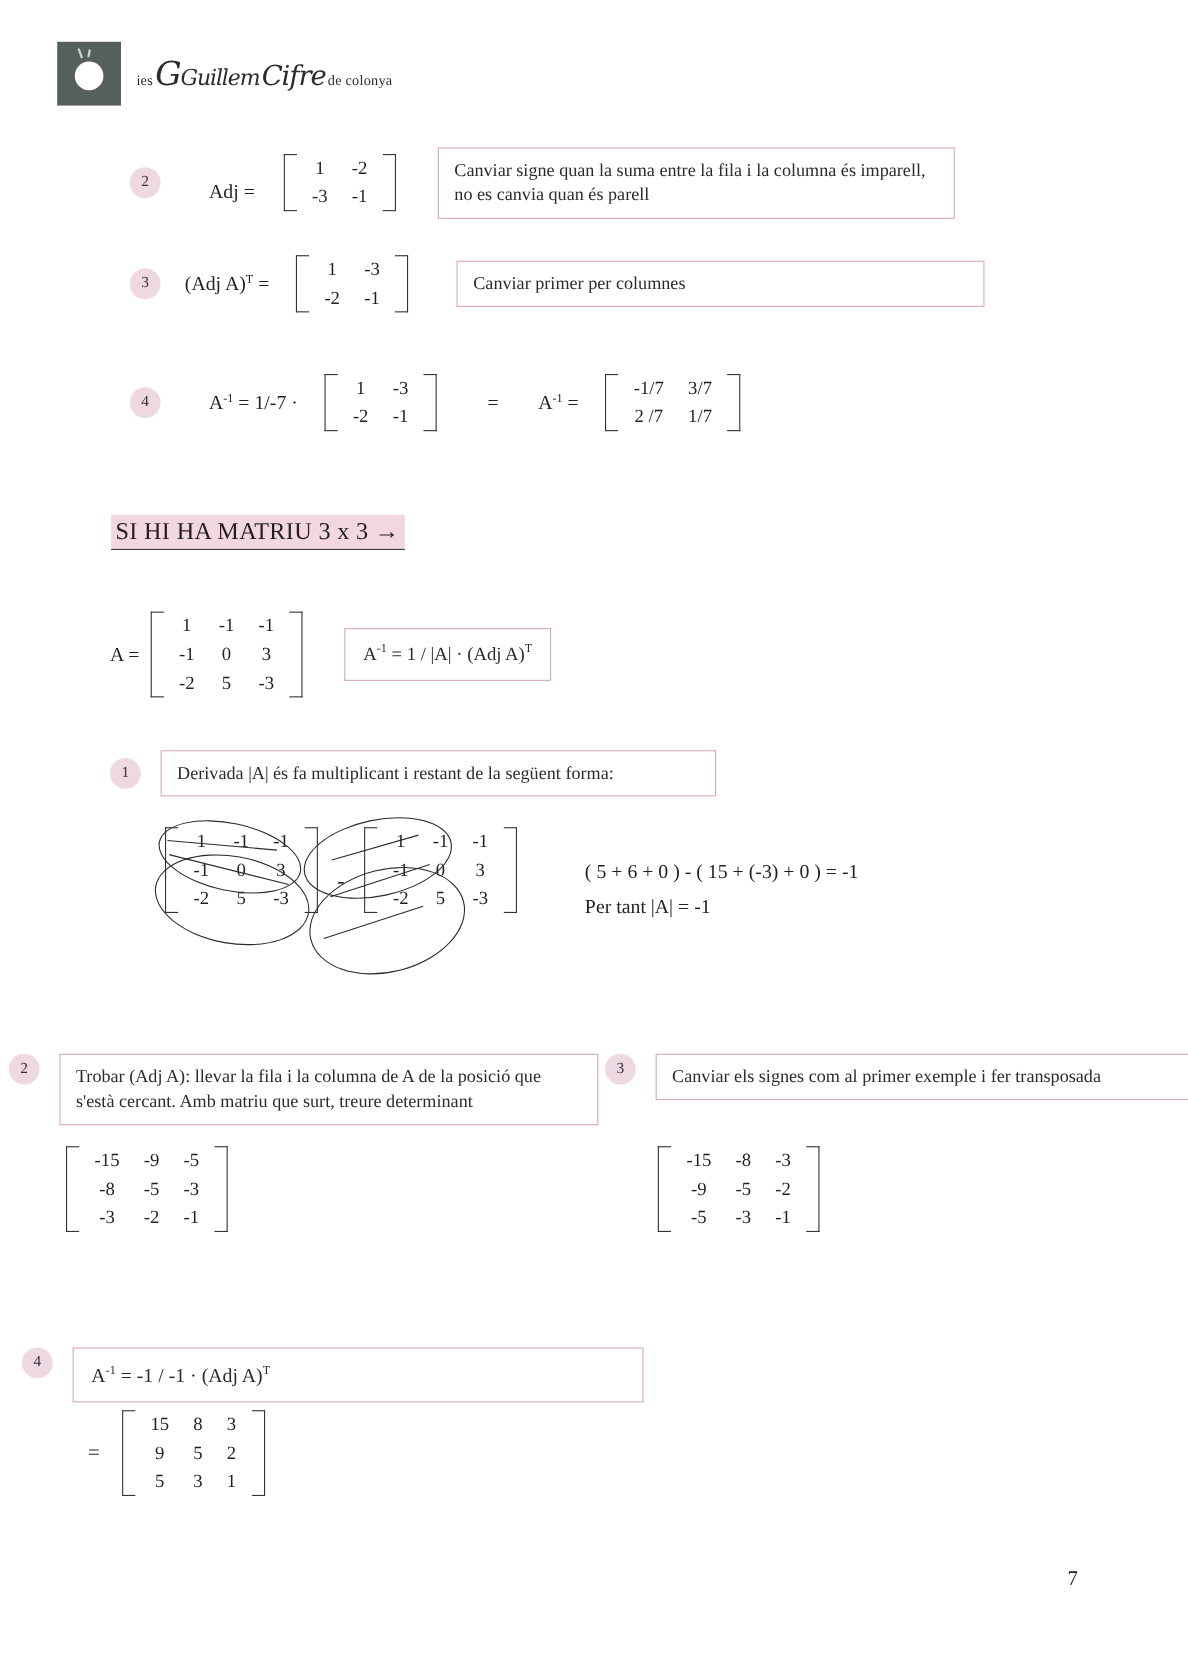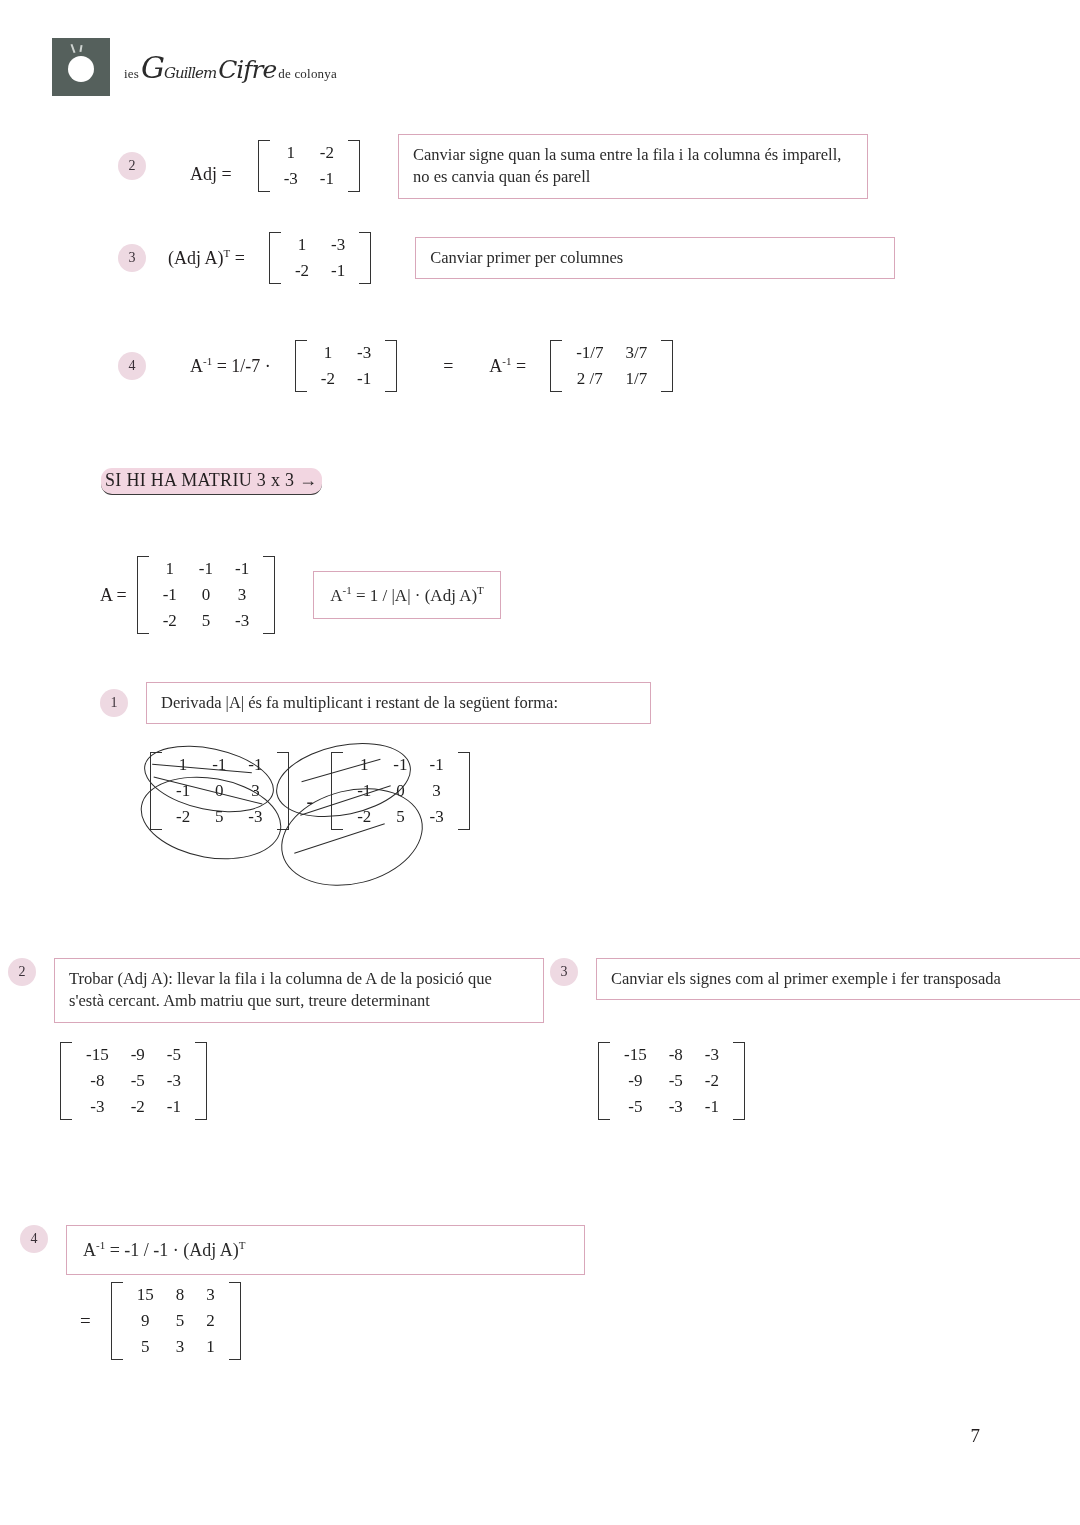--- a/index.html
+++ b/index.html
@@ -131,26 +131,25 @@
 
   #blk-step3 { position: absolute; top: 232px; left: 118px; display: flex; align-items: center; gap: 14px; }
   #blk-step3 .callout { width: 450px; margin-left: 20px; }
 
   #blk-step4 { position: absolute; top: 340px; left: 118px; display: flex; align-items: center; gap: 14px; }
 
   #section-title {
     position: absolute;
     top: 468px;
     left: 101px;
-    font-size: 18px;
+    font-size: 22px;
     background: #f2d6e1;
     padding: 2px 5px 3px 4px;
     border-bottom: 1.5px solid #3b3b3b;
     letter-spacing: .3px;
-    border-radius: 11px;
   }
 
   #blk-A { position: absolute; top: 556px; left: 100px; display: flex; align-items: center; }
   #blk-A .callout { margin-left: 28px; font-size: 17px; padding: 11px 16px; }
 
   #blk-d1 { position: absolute; top: 682px; left: 100px; display: flex; align-items: center; gap: 18px; }
   #blk-d1 .callout { width: 475px; }
 
   #blk-sarrus { position: absolute; top: 752px; left: 140px; display: flex; align-items: flex-start; }
   #blk-sarrus .sep { font-size: 20px; padding: 38px 8px 0 8px; }
@@ -193,21 +192,21 @@
 <body>
 
 <div class="header">
   <div class="logo-box">
     <div class="logo-tick"></div>
     <div class="logo-tick2"></div>
     <div class="logo-circle"></div>
   </div>
   <div class="school-name">
     <span>ies</span>
-    <span class="script"><span class="big">G</span><span style="font-size:15px;">Guillem</span></span>
+    <span class="script"><span class="big">G</span><span style="font-size:20px;">Guillem</span></span>
     <span class="script">Cifre</span>
     <span>de colonya</span>
   </div>
 </div>
 
 <div id="blk-step2">
   <div class="step-num">2</div>
   <span class="lbl" style="margin-left:28px;margin-top:17px;">Adj =</span>
   <span class="matrix">
     <span class="bracket left"></span>
@@ -377,20 +376,24 @@
           </tr>
       <tr>
             <td>-2</td>
             <td>5</td>
             <td>-3</td>
           </tr>
     </tbody>
       </table>
     <span class="bracket right"></span>
   </span>
+  <div class="calc">
+    <div>( 5 + 6 + 0 ) - ( 15 + (-3) + 0 ) = -1</div>
+    <div>Per tant |A| = -1</div>
+  </div>
 </div>
 
 <div class="ellipse" style="left:143px; top:748px; width:130px; height:60px; transform: rotate(12deg);"></div>
 <div class="ellipse" style="left:140px; top:778px; width:140px; height:78px; transform: rotate(10deg);"></div>
 <div class="ellipse" style="left:275px; top:745px; width:135px; height:68px; transform: rotate(-12deg);"></div>
 <div class="ellipse" style="left:280px; top:790px; width:142px; height:92px; transform: rotate(-14deg);"></div>
 <div class="diagline" style="left:152px; top:790px; width:112px; transform: rotate(14deg);"></div>
 <div class="diagline" style="left:298px; top:800px; width:95px; transform: rotate(-18deg);"></div>
 <div class="diagline" style="left:292px; top:838px; width:95px; transform: rotate(-18deg);"></div>
 <div class="diagline" style="left:300px; top:770px; width:82px; transform: rotate(-16deg);"></div>

